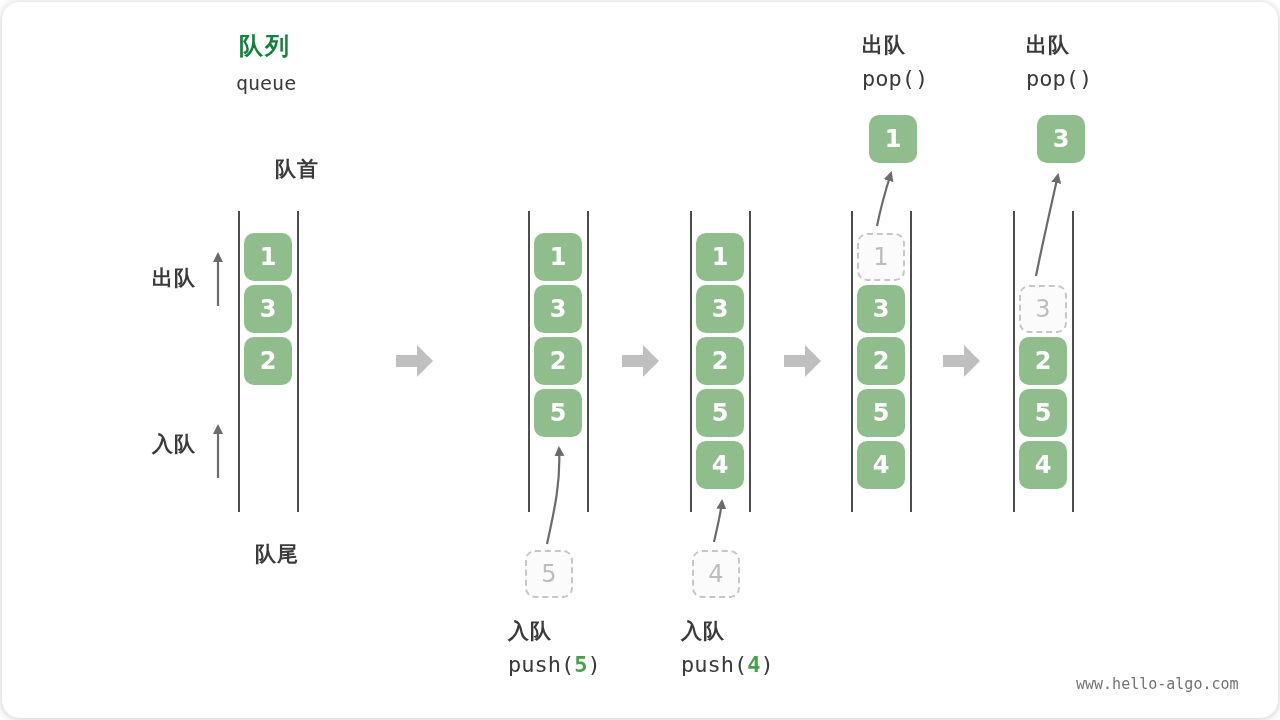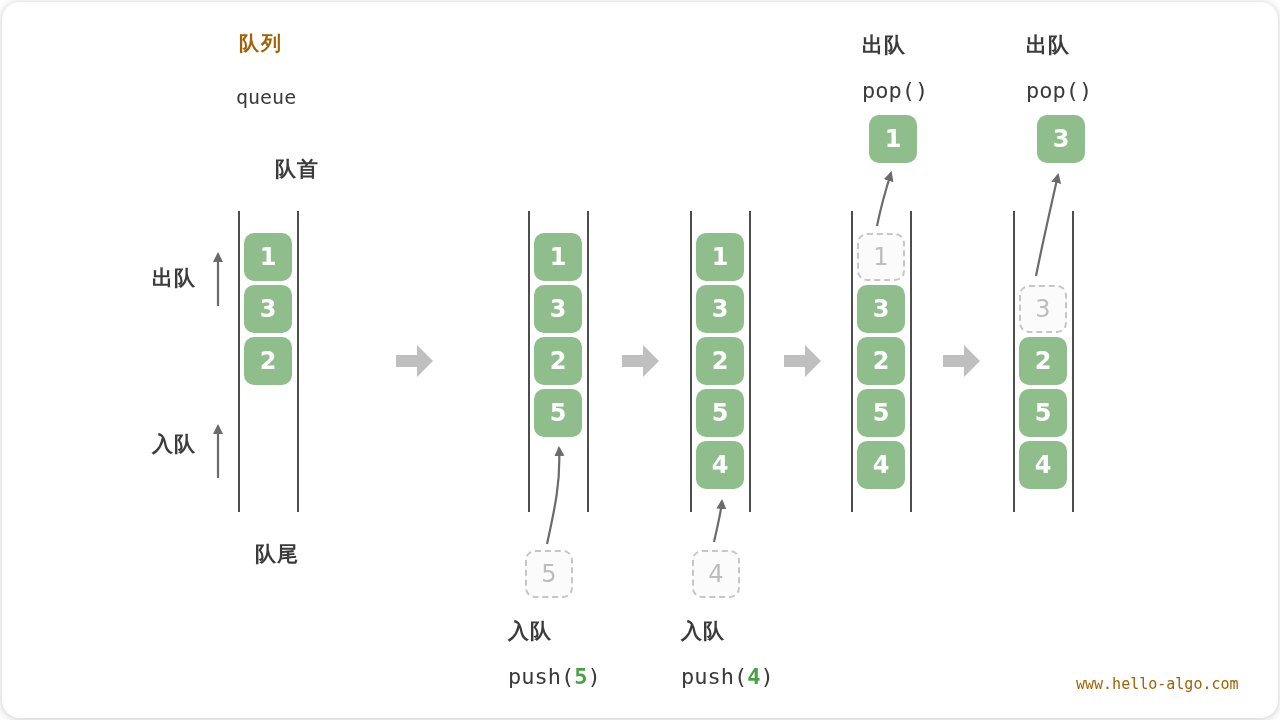--- a/index.html
+++ b/index.html
@@ -5,22 +5,22 @@
   * { margin: 0; padding: 0; box-sizing: border-box; }
   html, body { width: 1280px; height: 720px; background: #ffffff; }
   body { font-family: "DejaVu Sans", "Liberation Sans", sans-serif; }
   .canvas { position: relative; width: 1280px; height: 720px; overflow: hidden; }
   .card {
     position: absolute; inset: 2px; background: #ffffff;
     border-radius: 18px; box-shadow: 0 1px 8px rgba(0,0,0,0.22);
   }
   .mono { font-family: "DejaVu Sans Mono", "Liberation Mono", monospace; }
   .abs { position: absolute; }
-  .title-zh { left: 239px; top: 30px; font-size: 20px; font-weight: bold; color: #a16207; letter-spacing: 2px; }
-  .title-en { left: 236px; top: 85px; font-size: 20px; color: #3b3b3b; }
+  .title-zh { left: 239px; top: 30px; font-size: 24px; font-weight: bold; color: #15803d; letter-spacing: 2px; }
+  .title-en { left: 236px; top: 71px; font-size: 20px; color: #3b3b3b; }
   .side-label { font-size: 21px; font-weight: bold; color: #3b3b3b; letter-spacing: 1px; }
   .lbl-front { left: 243px; top: 155px; margin-left: 32px; }
   .lbl-rear  { left: 243px; top: 540px; margin-left: 12px; }
   .lbl-deq   { left: 152px; top: 264px; }
   .lbl-enq   { left: 152px; top: 430px; }
 
   .queue { position: absolute; top: 211px; width: 61px; height: 301px; }
   .vline { position: absolute; top: 0; width: 2px; height: 100%; background: #4d4d4d; }
   .vline.l { left: 0; }
   .vline.r { right: 0; }
@@ -42,28 +42,28 @@
     color: #ffffff; font-size: 24px; font-weight: bold;
     display: flex; align-items: center; justify-content: center;
   }
   .free-box.dashed {
     background: #fbfbfb; border: 2px dashed #c6c6c6;
     color: #bdbdbd; font-weight: normal;
   }
 
   .op-group { position: absolute; color: #3b3b3b; }
   .op-zh { font-size: 21px; font-weight: 600; letter-spacing: 1px; }
-  .op-code { font-size: 22px; margin-top: 19px; color: #3b3b3b; }
+  .op-code { font-size: 22px; margin-top: 7px; color: #3b3b3b; }
   .op-code .arg { color: #47A247; font-weight: bold; }
   .pop-1 { left: 862px; top: 31px; }
   .pop-2 { left: 1026px; top: 31px; }
   .push-1 { left: 508px; top: 617px; }
   .push-2 { left: 681px; top: 617px; }
 
-  .watermark { left: 1076px; top: 675px; font-size: 15px; color: #a16207; }
+  .watermark { left: 1076px; top: 675px; font-size: 15px; color: #737373; }
 
   svg.overlay { position: absolute; left: 0; top: 0; pointer-events: none; }
 </style>
 </head>
 <body>
 
 <div class="canvas">
   <div class="card"></div>
 
   <svg class="overlay" width="1280" height="720" viewBox="0 0 1280 720">

